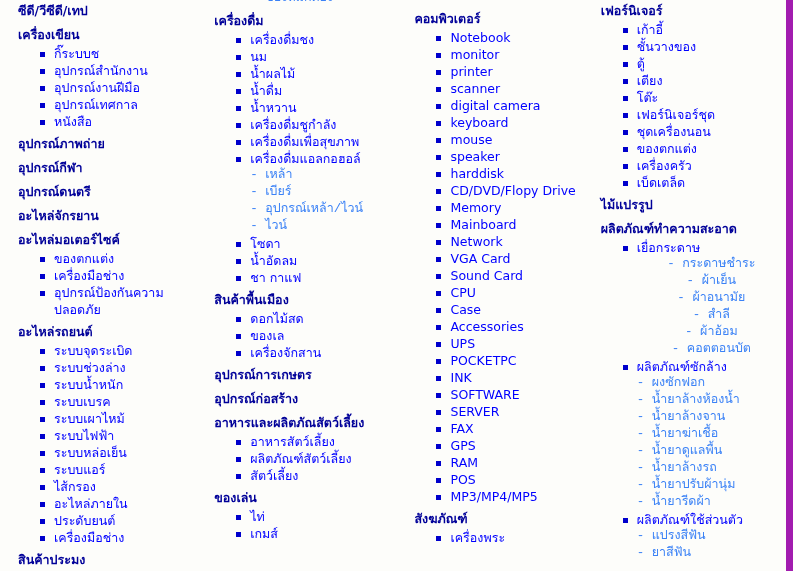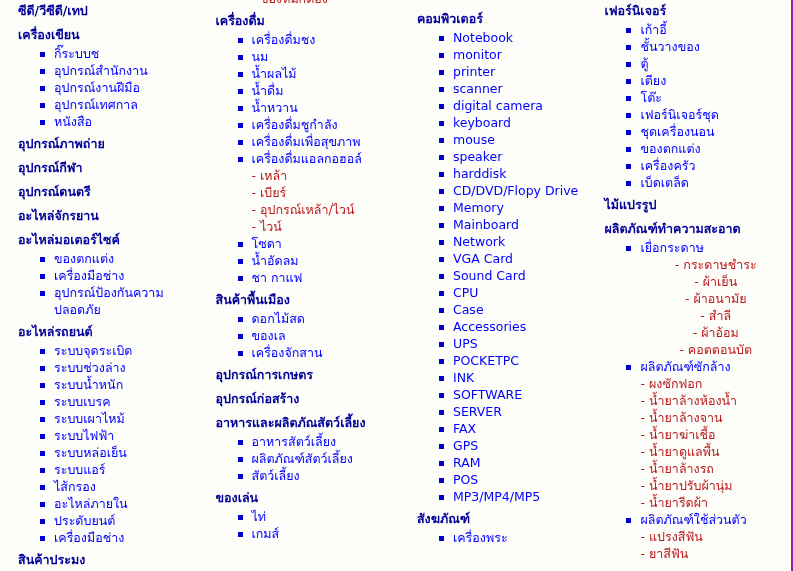--- a/index.html
+++ b/index.html
@@ -16,21 +16,21 @@
     color: #0000ff;
     position: relative;
   }
 
   #sitemap-columns {
     display: flex;
     align-items: flex-start;
     width: 793px;
     height: 571px;
     box-sizing: border-box;
-    border-right: 2px solid #a21caf;
+    border-right: 7px solid #a21caf;
     overflow: hidden;
   }
 
   .sitemap-column {
     box-sizing: border-box;
     overflow: hidden;
     padding-top: 0px;
   }
   .col-0 { width: 204px; padding-left: 18px; }
   .col-1 { width: 206px; padding-left: 12px; margin-top: -10px; }
@@ -83,24 +83,25 @@
   }
 
   ul.sub-list {
     list-style: none;
     margin: 0;
     padding: 0 0 0 14px;
   }
   li.sub-item {
     font-size: 12.5px;
     line-height: 17px;
-    color: #b91c1c;
+    color: #3b82f6;
     margin: 0;
     padding: 0;
     white-space: nowrap;
+    font-family: Liberation Mono, monospace;
   }
   li.sub-item .dash-glyph {
     display: inline;
   }
 </style>
 </head>
 <body>
 
 <div id="sitemap-columns">
     <div class="sitemap-column col-0">

